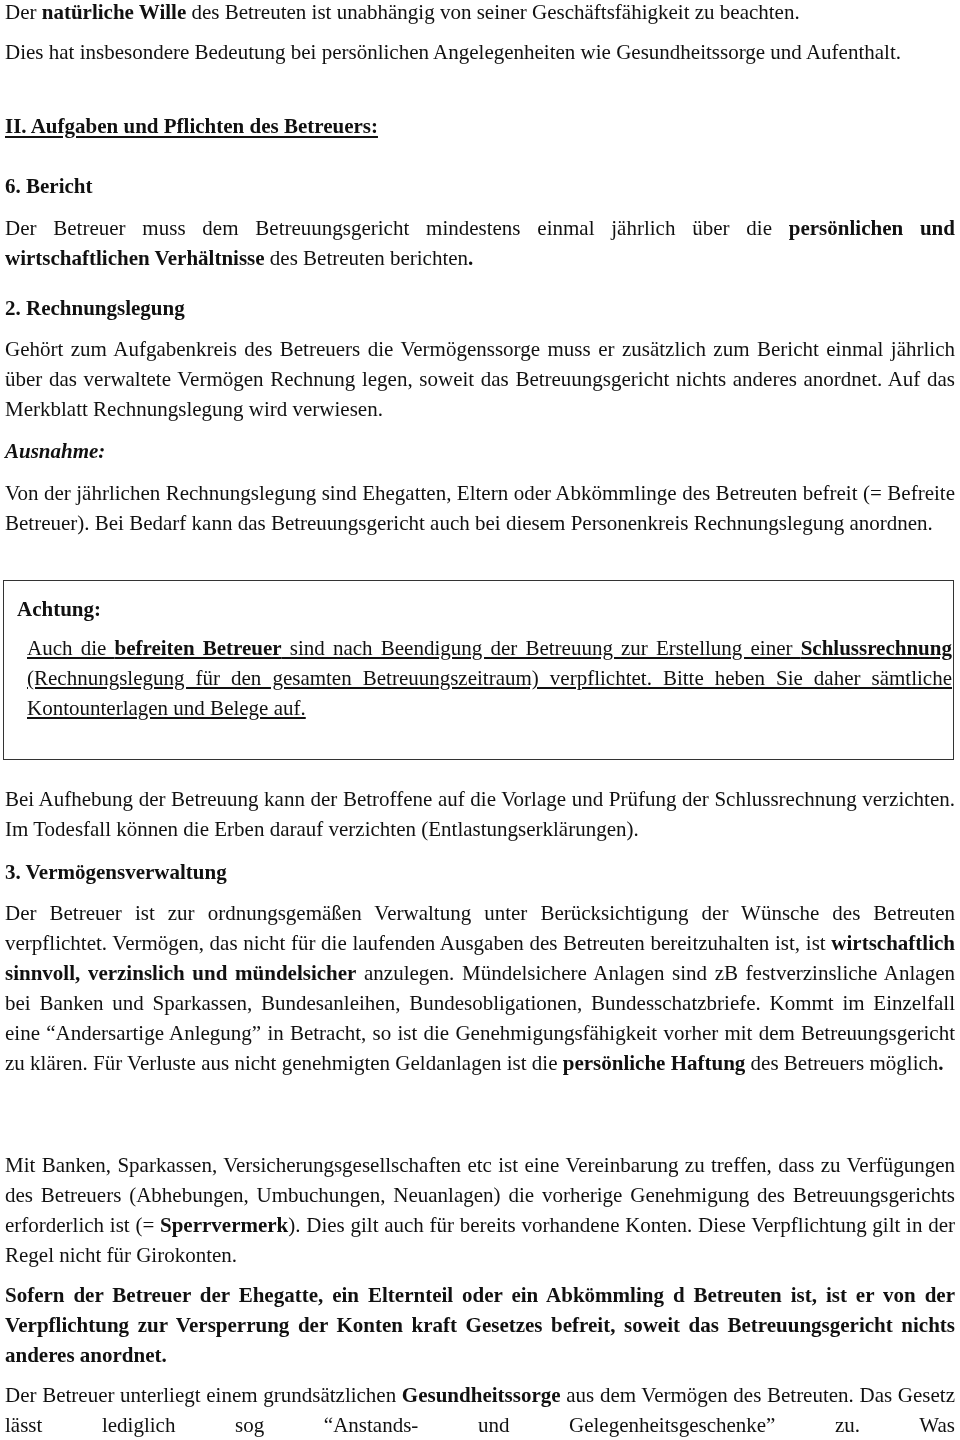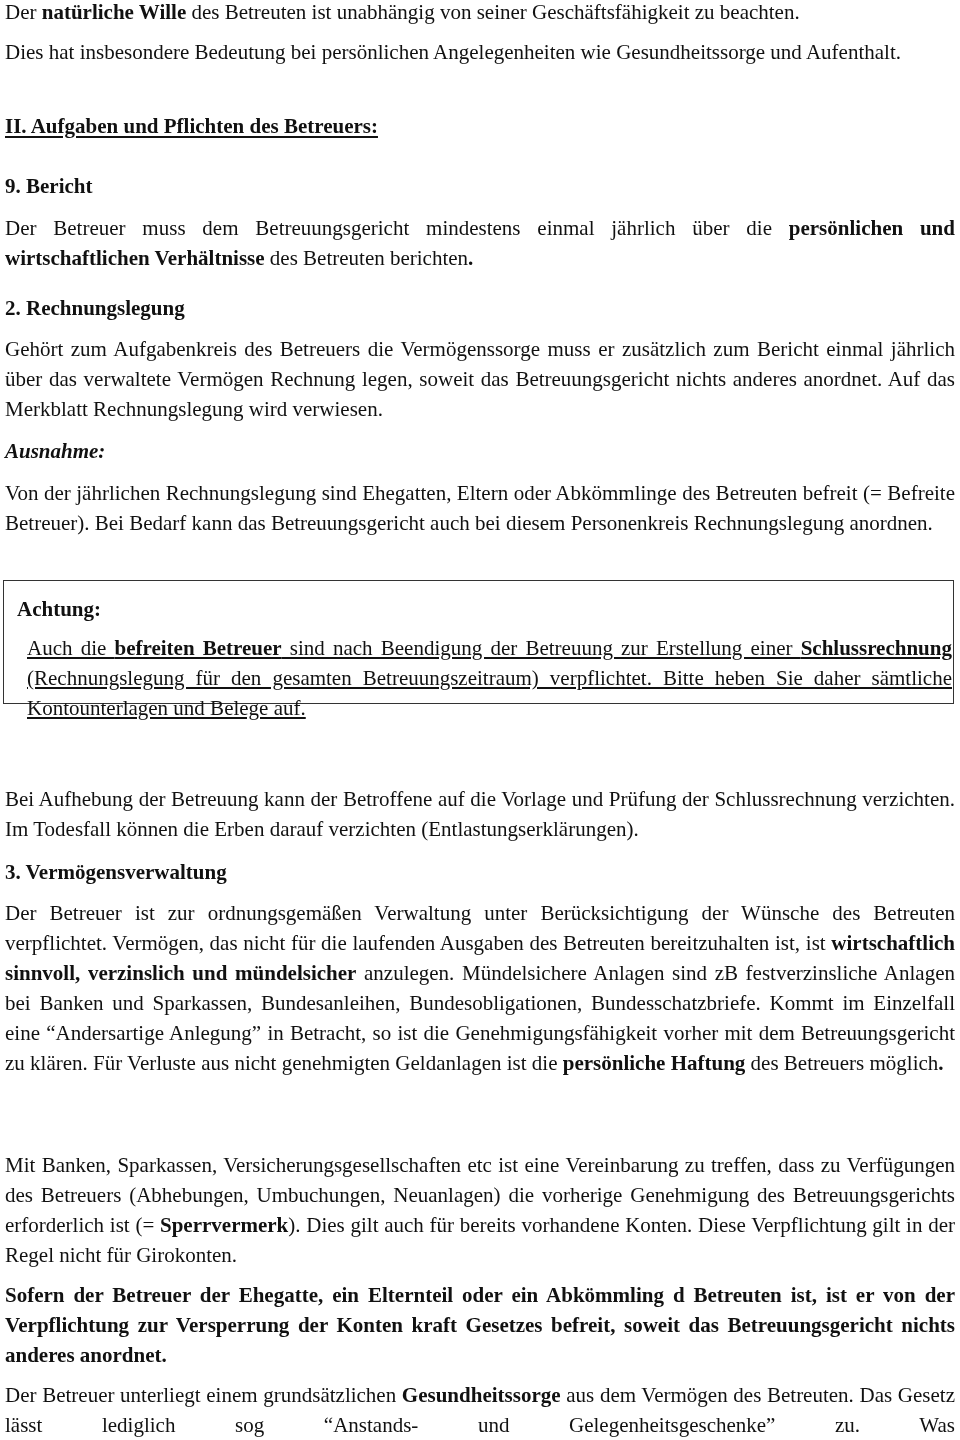--- a/index.html
+++ b/index.html
@@ -38,39 +38,39 @@
     margin: 0;
     font-weight: bold;
   }
   .heading.underline { text-decoration: underline; text-underline-offset: 3px; }
   b { font-weight: bold; }
   .notice-box {
     position: absolute;
     left: 3px;
     top: 580px;
     width: 951px;
-    height: 124px;
+    height: 180px;
     border: 1.5px solid #333333;
     box-sizing: border-box;
   }
   .notice-box .heading { left: 13px; }
   .notice-box .block { left: 23px; width: 925px; text-decoration: underline; }
 </style>
 </head>
 <body>
 
 <div class="page">
 
   <p class="block" style="top:-3px;"><span>Der </span><b>natürliche Wille</b><span> des Betreuten ist unabhängig von seiner Geschäftsfähigkeit zu beachten.</span></p>
 
   <p class="block" style="top:37px;">Dies hat insbesondere Bedeutung bei persönlichen Angelegenheiten wie Gesundheitssorge und Aufenthalt.</p>
 
   <h2 class="heading underline" style="top:111px; font-size:21px; line-height:30px;">II. Aufgaben und Pflichten des Betreuers:</h2>
 
-  <h3 class="heading" style="top:171px; font-size:21px; line-height:30px;">9. Bericht</h3>
+  <h3 class="heading" style="top:171px; font-size:21px; line-height:30px;">6. Bericht</h3>
 
   <p class="block" style="top:213px;"><span>Der Betreuer muss dem Betreuungsgericht mindestens einmal jährlich über die </span><b>persönlichen und wirtschaftlichen Verhältnisse</b><span> des Betreuten berichten</span><b>.</b></p>
 
   <h3 class="heading" style="top:293px; font-size:21px; line-height:30px;">2. Rechnungslegung</h3>
 
   <p class="block" style="top:334px;">Gehört zum Aufgabenkreis des Betreuers die Vermögenssorge muss er zusätzlich zum Bericht einmal jährlich über das verwaltete Vermögen Rechnung legen, soweit das Betreuungsgericht nichts anderes anordnet. Auf das Merkblatt Rechnungslegung wird verwiesen.</p>
 
   <h4 class="heading" style="top:436px; font-size:21px; line-height:30px;font-style:italic;">Ausnahme:</h4>
 
   <p class="block" style="top:478px;">Von der jährlichen Rechnungslegung sind Ehegatten, Eltern oder Abkömmlinge des Betreuten befreit (= Befreite Betreuer). Bei Bedarf kann das Betreuungsgericht auch bei diesem Personenkreis Rechnungslegung anordnen.</p>

